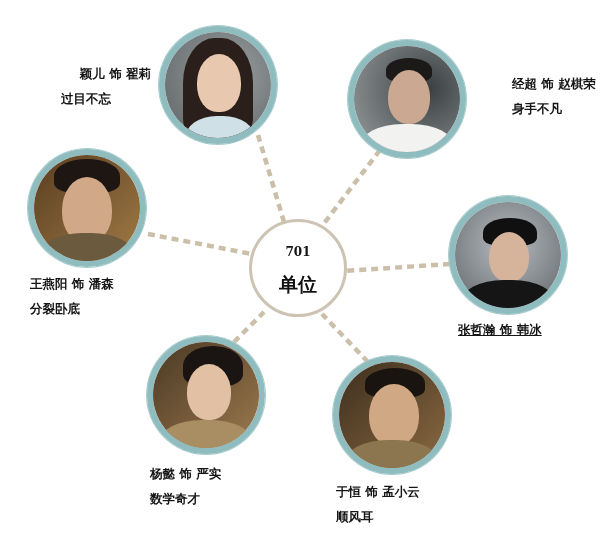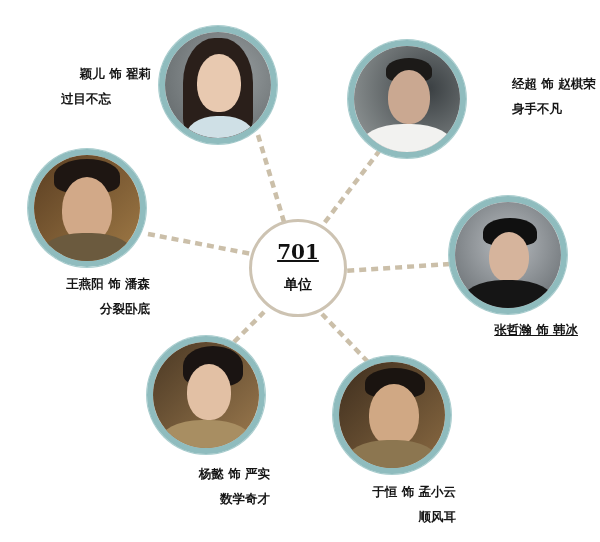--- a/index.html
+++ b/index.html
@@ -2,33 +2,33 @@
 <html><head>
 <meta charset="utf-8">
 <style>
   html, body { margin:0; padding:0; background:#ffffff; }
   body { width:600px; height:542px; position:relative; overflow:hidden;
          font-family:"DejaVu Serif","Liberation Serif",serif; }
   #lines { position:absolute; left:0; top:0; width:600px; height:542px; }
   .center-node { position:absolute; left:249px; top:219px; width:92px; height:92px;
     border:3px solid #cdc3b2; border-radius:50%; background:#fff; box-sizing:content-box;
     display:flex; flex-direction:column; align-items:center; justify-content:center; }
-  .center-num { font-size:20px; font-weight:bold; color:#111; line-height:22px; margin-bottom:10px;text-decoration:underline; }
-  .center-label { font-size:14px; font-weight:bold; color:#111; line-height:22px; }
+  .center-num { font-size:12px; font-weight:bold; color:#111; line-height:22px; margin-bottom:10px; }
+  .center-label { font-size:19px; font-weight:bold; color:#111; line-height:22px; }
   .portrait { position:absolute; width:106px; height:106px; border-radius:50%;
     border:6px solid #8fbcbe; overflow:hidden; box-shadow:0 0 0 1px #a9cdce; }
   .portrait .bg { position:absolute; inset:0; }
   .portrait .face { position:absolute; left:28px; top:20px; width:50px; height:62px;
     border-radius:50% 50% 46% 46%; }
   .portrait .hair { position:absolute; left:22px; top:10px; width:62px; height:34px;
     border-radius:50% 50% 30% 30%; }
   .portrait .body { position:absolute; left:6px; top:78px; width:94px; height:50px;
     border-radius:45% 45% 0 0; }
   .caption { position:absolute; font-size:12.5px; font-weight:bold; color:#151515;
-    text-align:right; line-height:16px; white-space:nowrap; }
+    text-align:left; line-height:16px; white-space:nowrap; }
   .caption .l2 { display:block; margin-top:9px; }
 </style>
 </head>
 <body>
 
 <svg id="lines" viewBox="0 0 600 542">
   <g stroke="#cbbfa9" stroke-width="4.5" stroke-dasharray="7 5" fill="none">
     <line x1="258" y1="135" x2="284" y2="222"></line>
     <line x1="380" y1="150" x2="322" y2="226"></line>
     <line x1="148" y1="234" x2="252" y2="254"></line>

